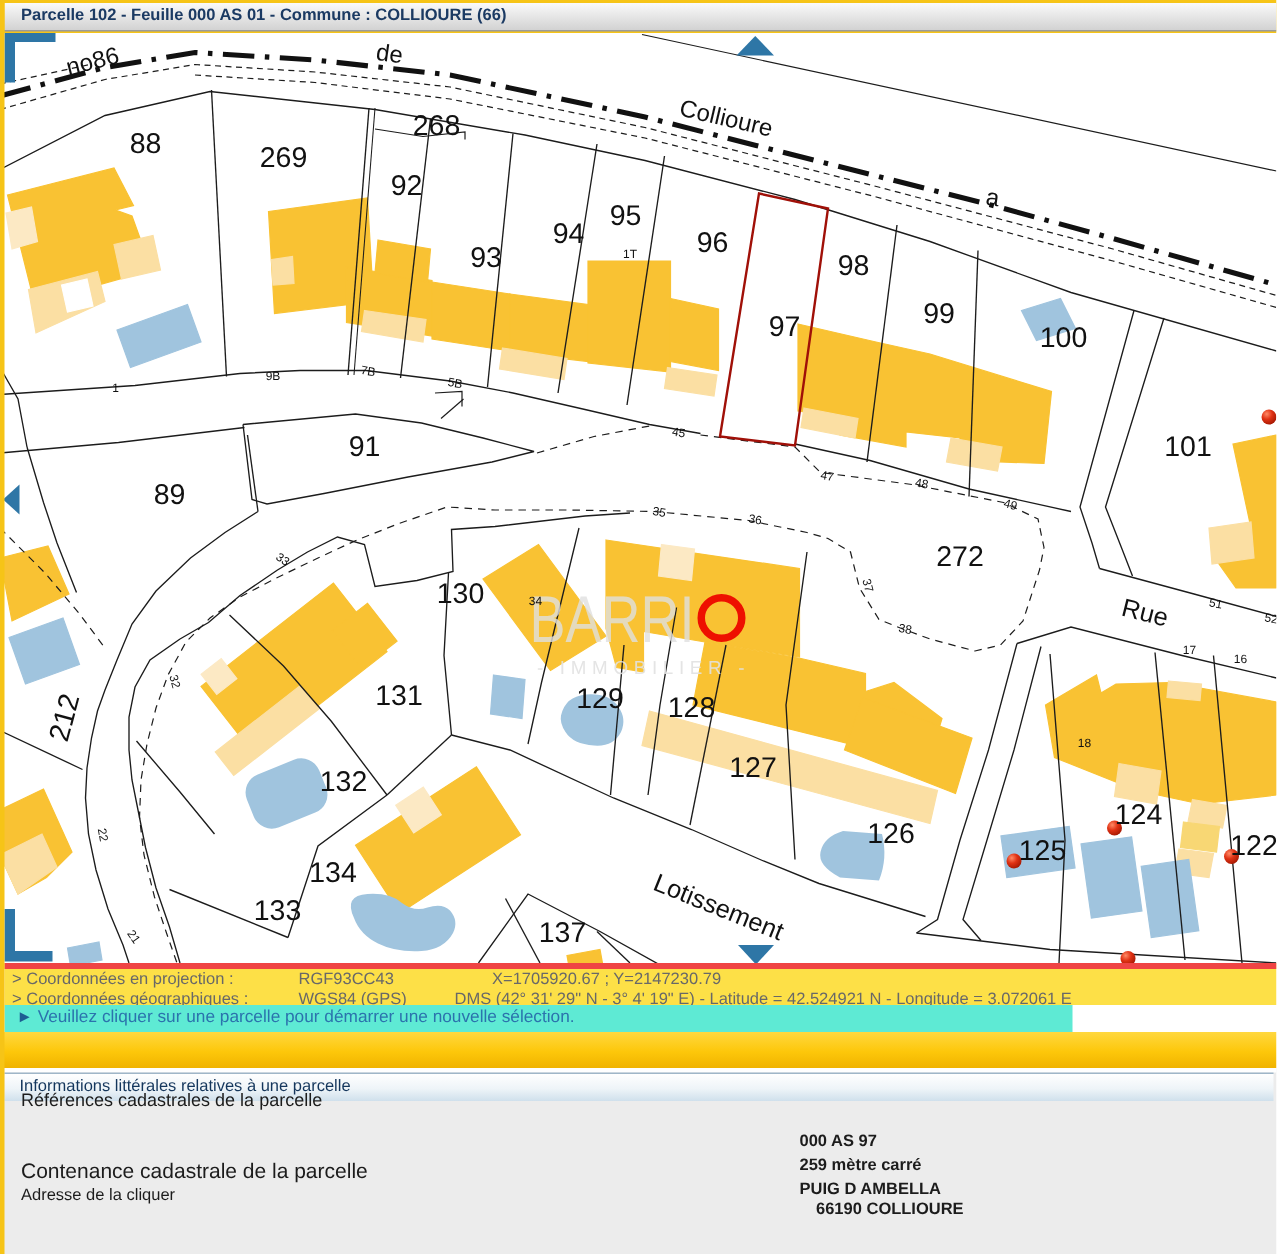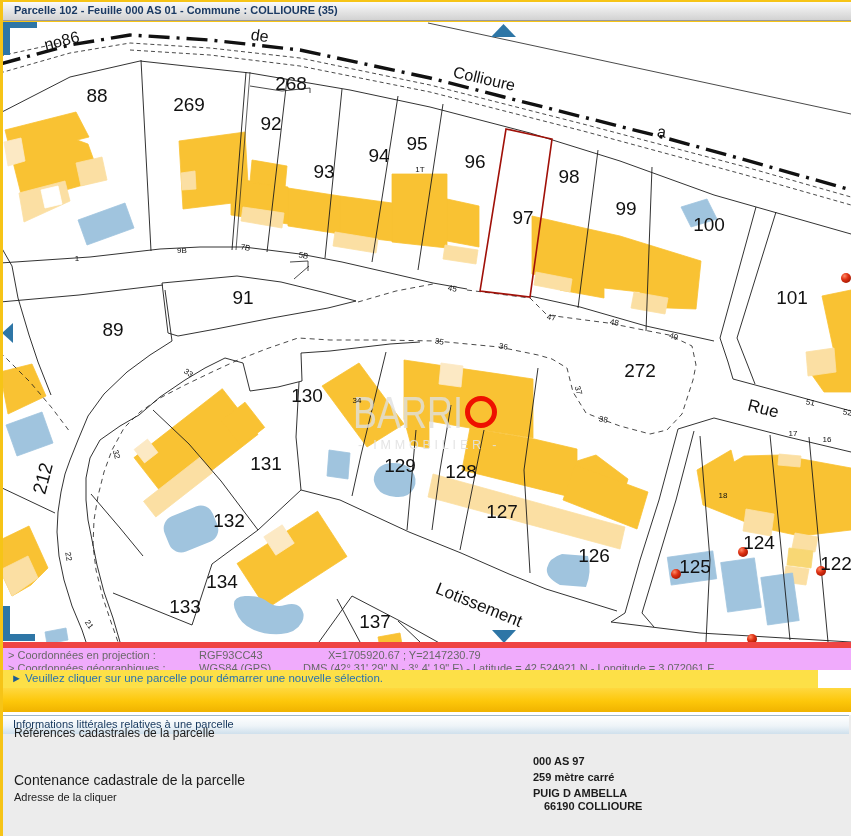--- a/index.html
+++ b/index.html
@@ -6,21 +6,21 @@
   body{width:851px;height:836px;position:relative;overflow:hidden;
        font-family:"Liberation Sans",sans-serif;background:#fff;}
   .abs{position:absolute;}
 </style>
 </head>
 <body>
 
 <div class="abs" style="left:0;top:0;width:851px;height:22px;background:#f6c417;"></div>
 <div class="abs" style="left:3px;top:2px;width:848px;height:19px;background:linear-gradient(180deg,#fafafa 0%,#e8e8e8 45%,#d2d2d2 100%);border-bottom:1px solid #9a9a9a;box-sizing:border-box;"></div>
 
-<div class="abs" style="left:14px;top:4px;font-size:11px;font-weight:bold;color:#1b3a63;">Parcelle 102 - Feuille 000 AS 01 - Commune : COLLIOURE (35)</div>
+<div class="abs" style="left:14px;top:4px;font-size:11px;font-weight:bold;color:#1b3a63;">Parcelle 102 - Feuille 000 AS 01 - Commune : COLLIOURE (66)</div>
 
 <div class="abs" style="left:0;top:22px;width:851px;height:620px;">
 <svg width="851" height="620" viewBox="0 22 851 620">
 
   <rect x="0" y="22" width="851" height="620" fill="#ffffff"></rect>
   <g id="MAP">
 <defs>
           <radialGradient id="rg" cx="0.35" cy="0.3" r="0.8">
 <stop offset="0" stop-color="#ff8a66"></stop>
             <stop offset="0.45" stop-color="#e03214"></stop>
@@ -364,30 +364,30 @@
 <path d="M13,323 v20 l-11,-10 z" fill="#2E76A6"></path>
 
 <path d="M491,37 h25 l-12.5,-13 z" fill="#2E76A6"></path>
 
 <path d="M492,630 h24 l-12,13 z" fill="#2E76A6"></path>
 
 </g>
 </svg>
 </div>
 
-<div class="abs" style="left:3px;top:642px;width:848px;height:28px;background:#f0abfc;border-top:6px solid #ef4444;box-sizing:border-box;font-size:11px;color:#686868;">
+<div class="abs" style="left:3px;top:642px;width:848px;height:28px;background:#fde047;border-top:4px solid #ef4444;box-sizing:border-box;font-size:11px;color:#686868;">
   <div class="abs" style="left:5px;top:1px;">&gt; Coordonnées en projection :</div>
   <div class="abs" style="left:196px;top:1px;">RGF93CC43</div>
   <div class="abs" style="left:300px;top:1px;margin-left:25px;">X=1705920.67 ; Y=2147230.79</div>
   <div class="abs" style="left:5px;top:14px;">&gt; Coordonnées géographiques :</div>
   <div class="abs" style="left:196px;top:14px;">WGS84 (GPS)</div>
   <div class="abs" style="left:300px;top:14px;">DMS (42° 31' 29" N - 3° 4' 19" E) - Latitude = 42.524921 N - Longitude = 3.072061 E</div>
 </div>
 
-<div class="abs" style="left:3px;top:670px;width:815px;height:18px;background:#fde047;font-size:11.5px;color:#2b73ad;">
+<div class="abs" style="left:3px;top:670px;width:712px;height:18px;background:#5eead4;font-size:11.5px;color:#2b73ad;">
   <div class="abs" style="left:8px;top:2px;"><span style="color:#1d5d92;font-size:11px;">►</span> Veuillez cliquer sur une parcelle pour démarrer une nouvelle sélection.</div>
 </div>
 
 <div class="abs" style="left:0;top:688px;width:851px;height:24px;background:linear-gradient(180deg,#ffd83f 0%,#fdc70a 55%,#f0b300 100%);"></div>
 
 <div class="abs" style="left:0;top:712px;width:851px;height:124px;background:#ececec;"></div>
 
 <div class="abs" style="left:3px;top:712px;width:848px;height:3px;background:#fff;"></div>
 <div class="abs" style="left:3px;top:715px;width:846px;height:19px;background:linear-gradient(180deg,#ffffff 0%,#eef4f8 55%,#cfe0ec 100%);border-top:1px solid #9fb6c8;box-sizing:border-box;"></div>
 <div class="abs" style="left:13px;top:718px;font-size:11px;font-weight:normal;color:#14365c;">Informations littérales relatives à une parcelle</div>

